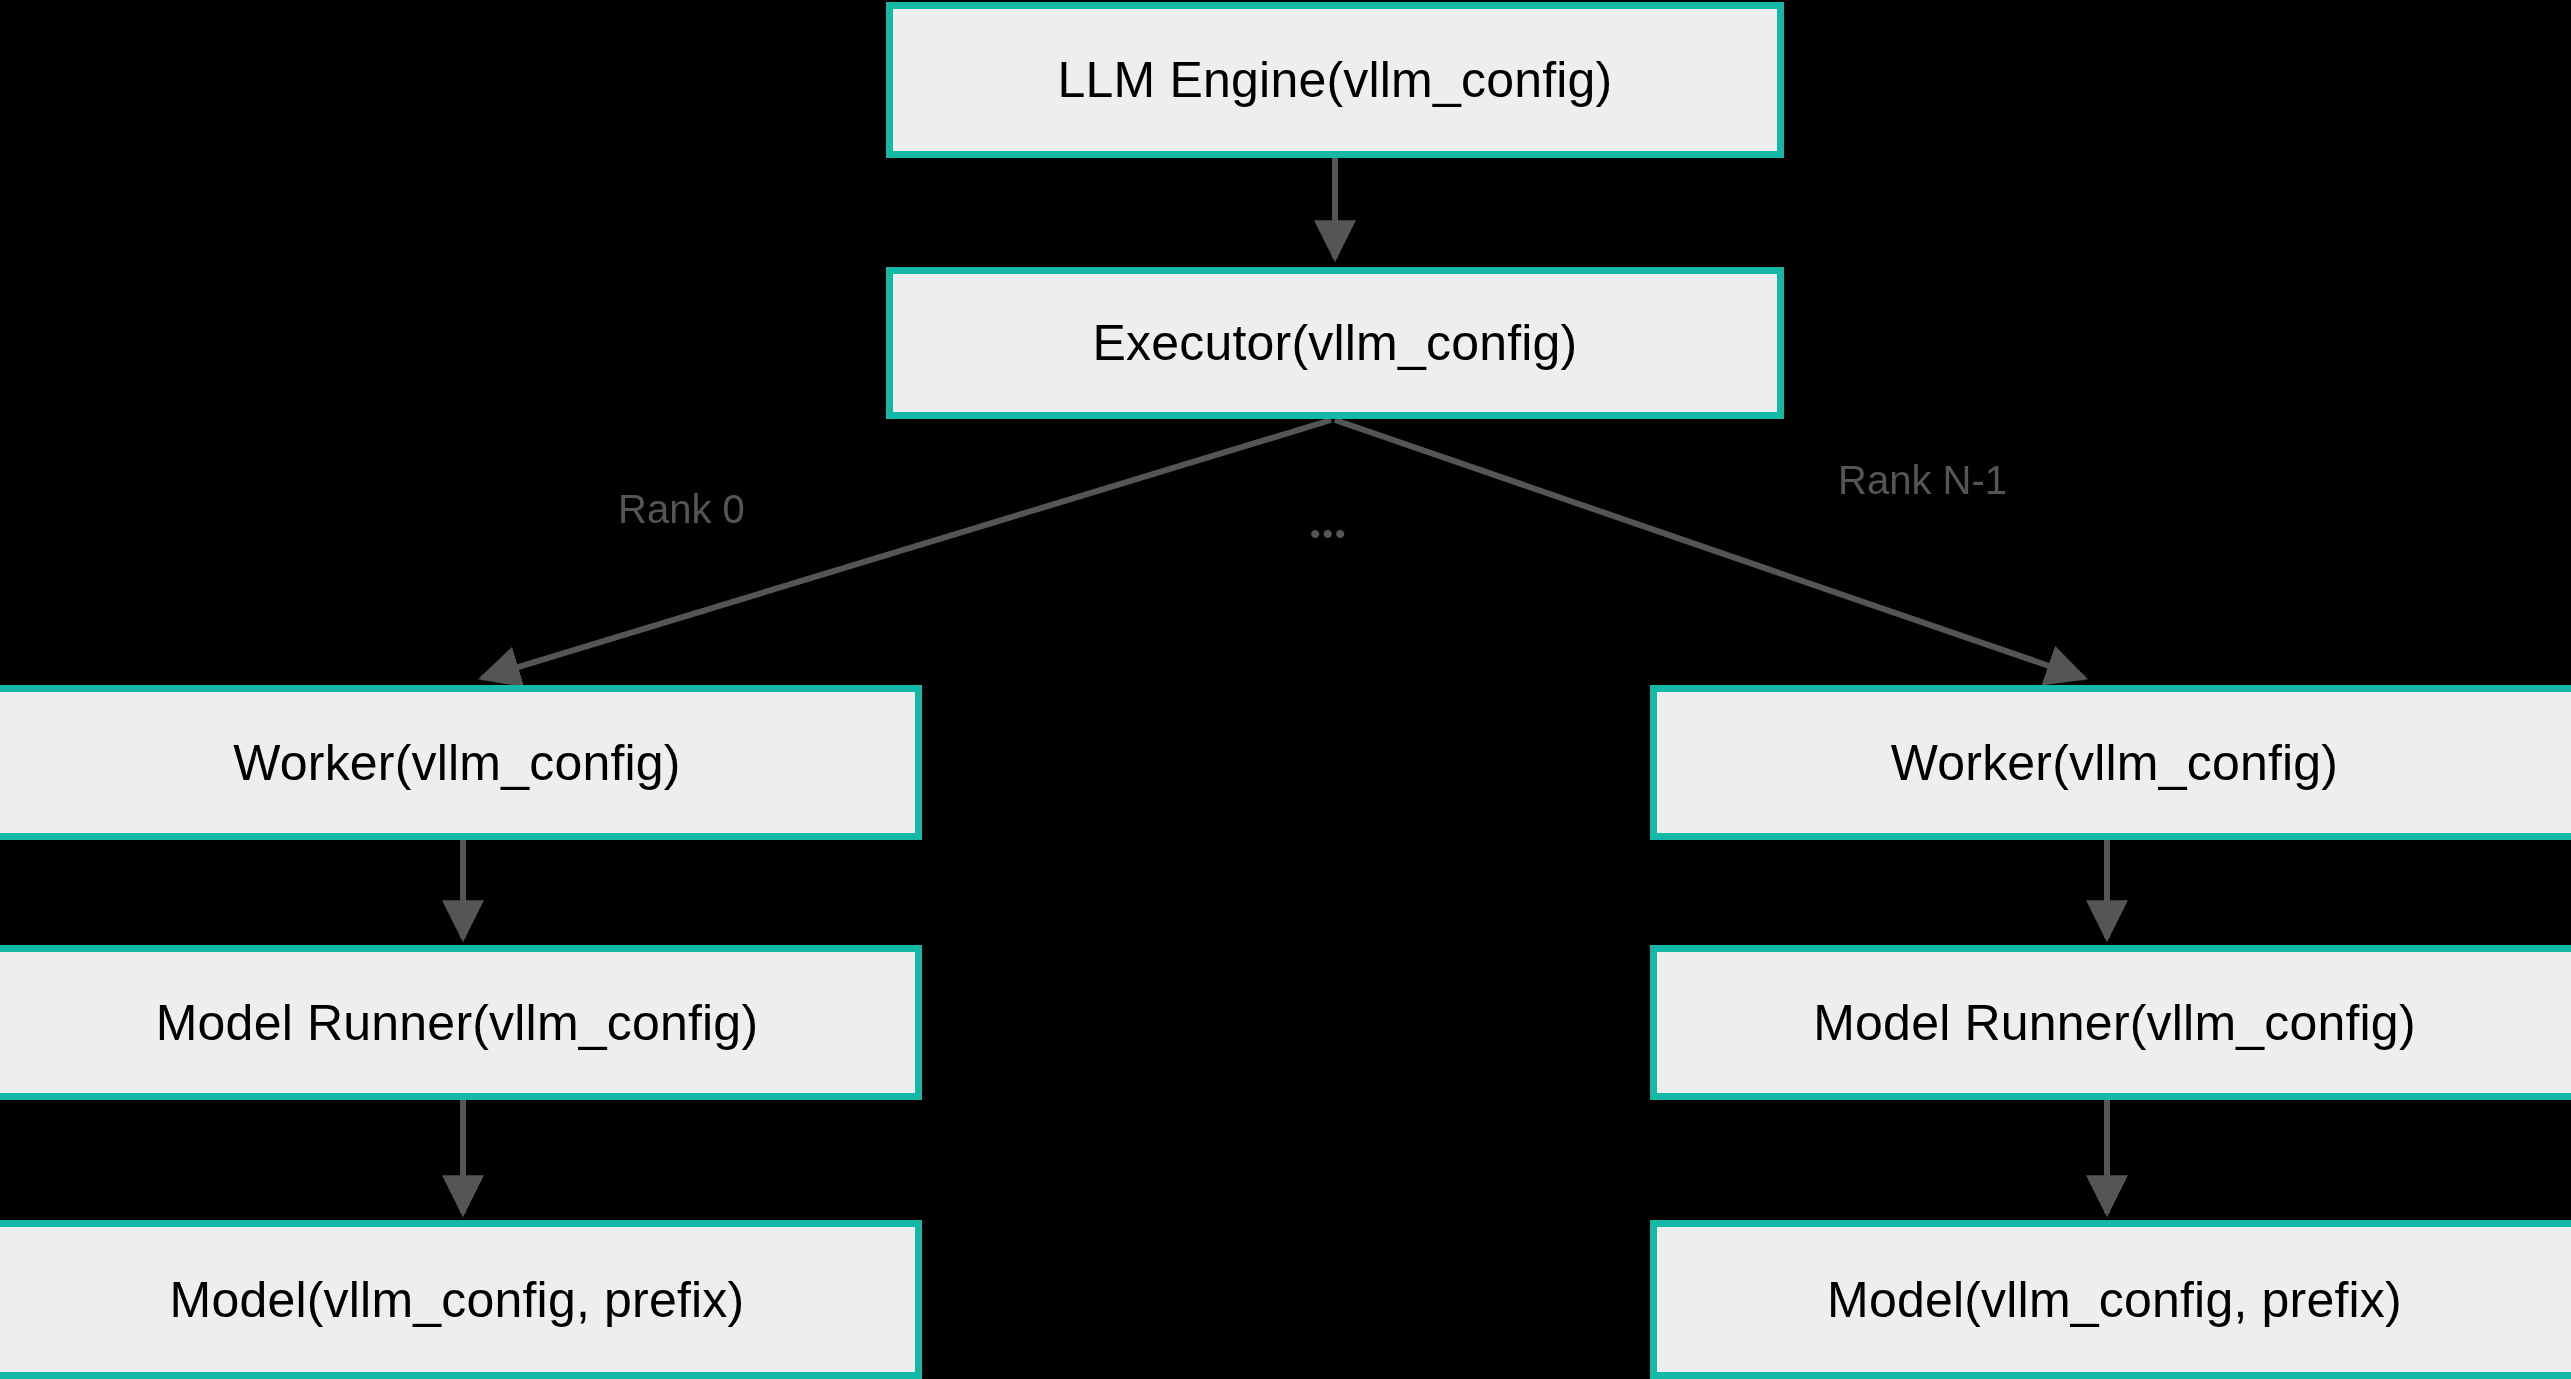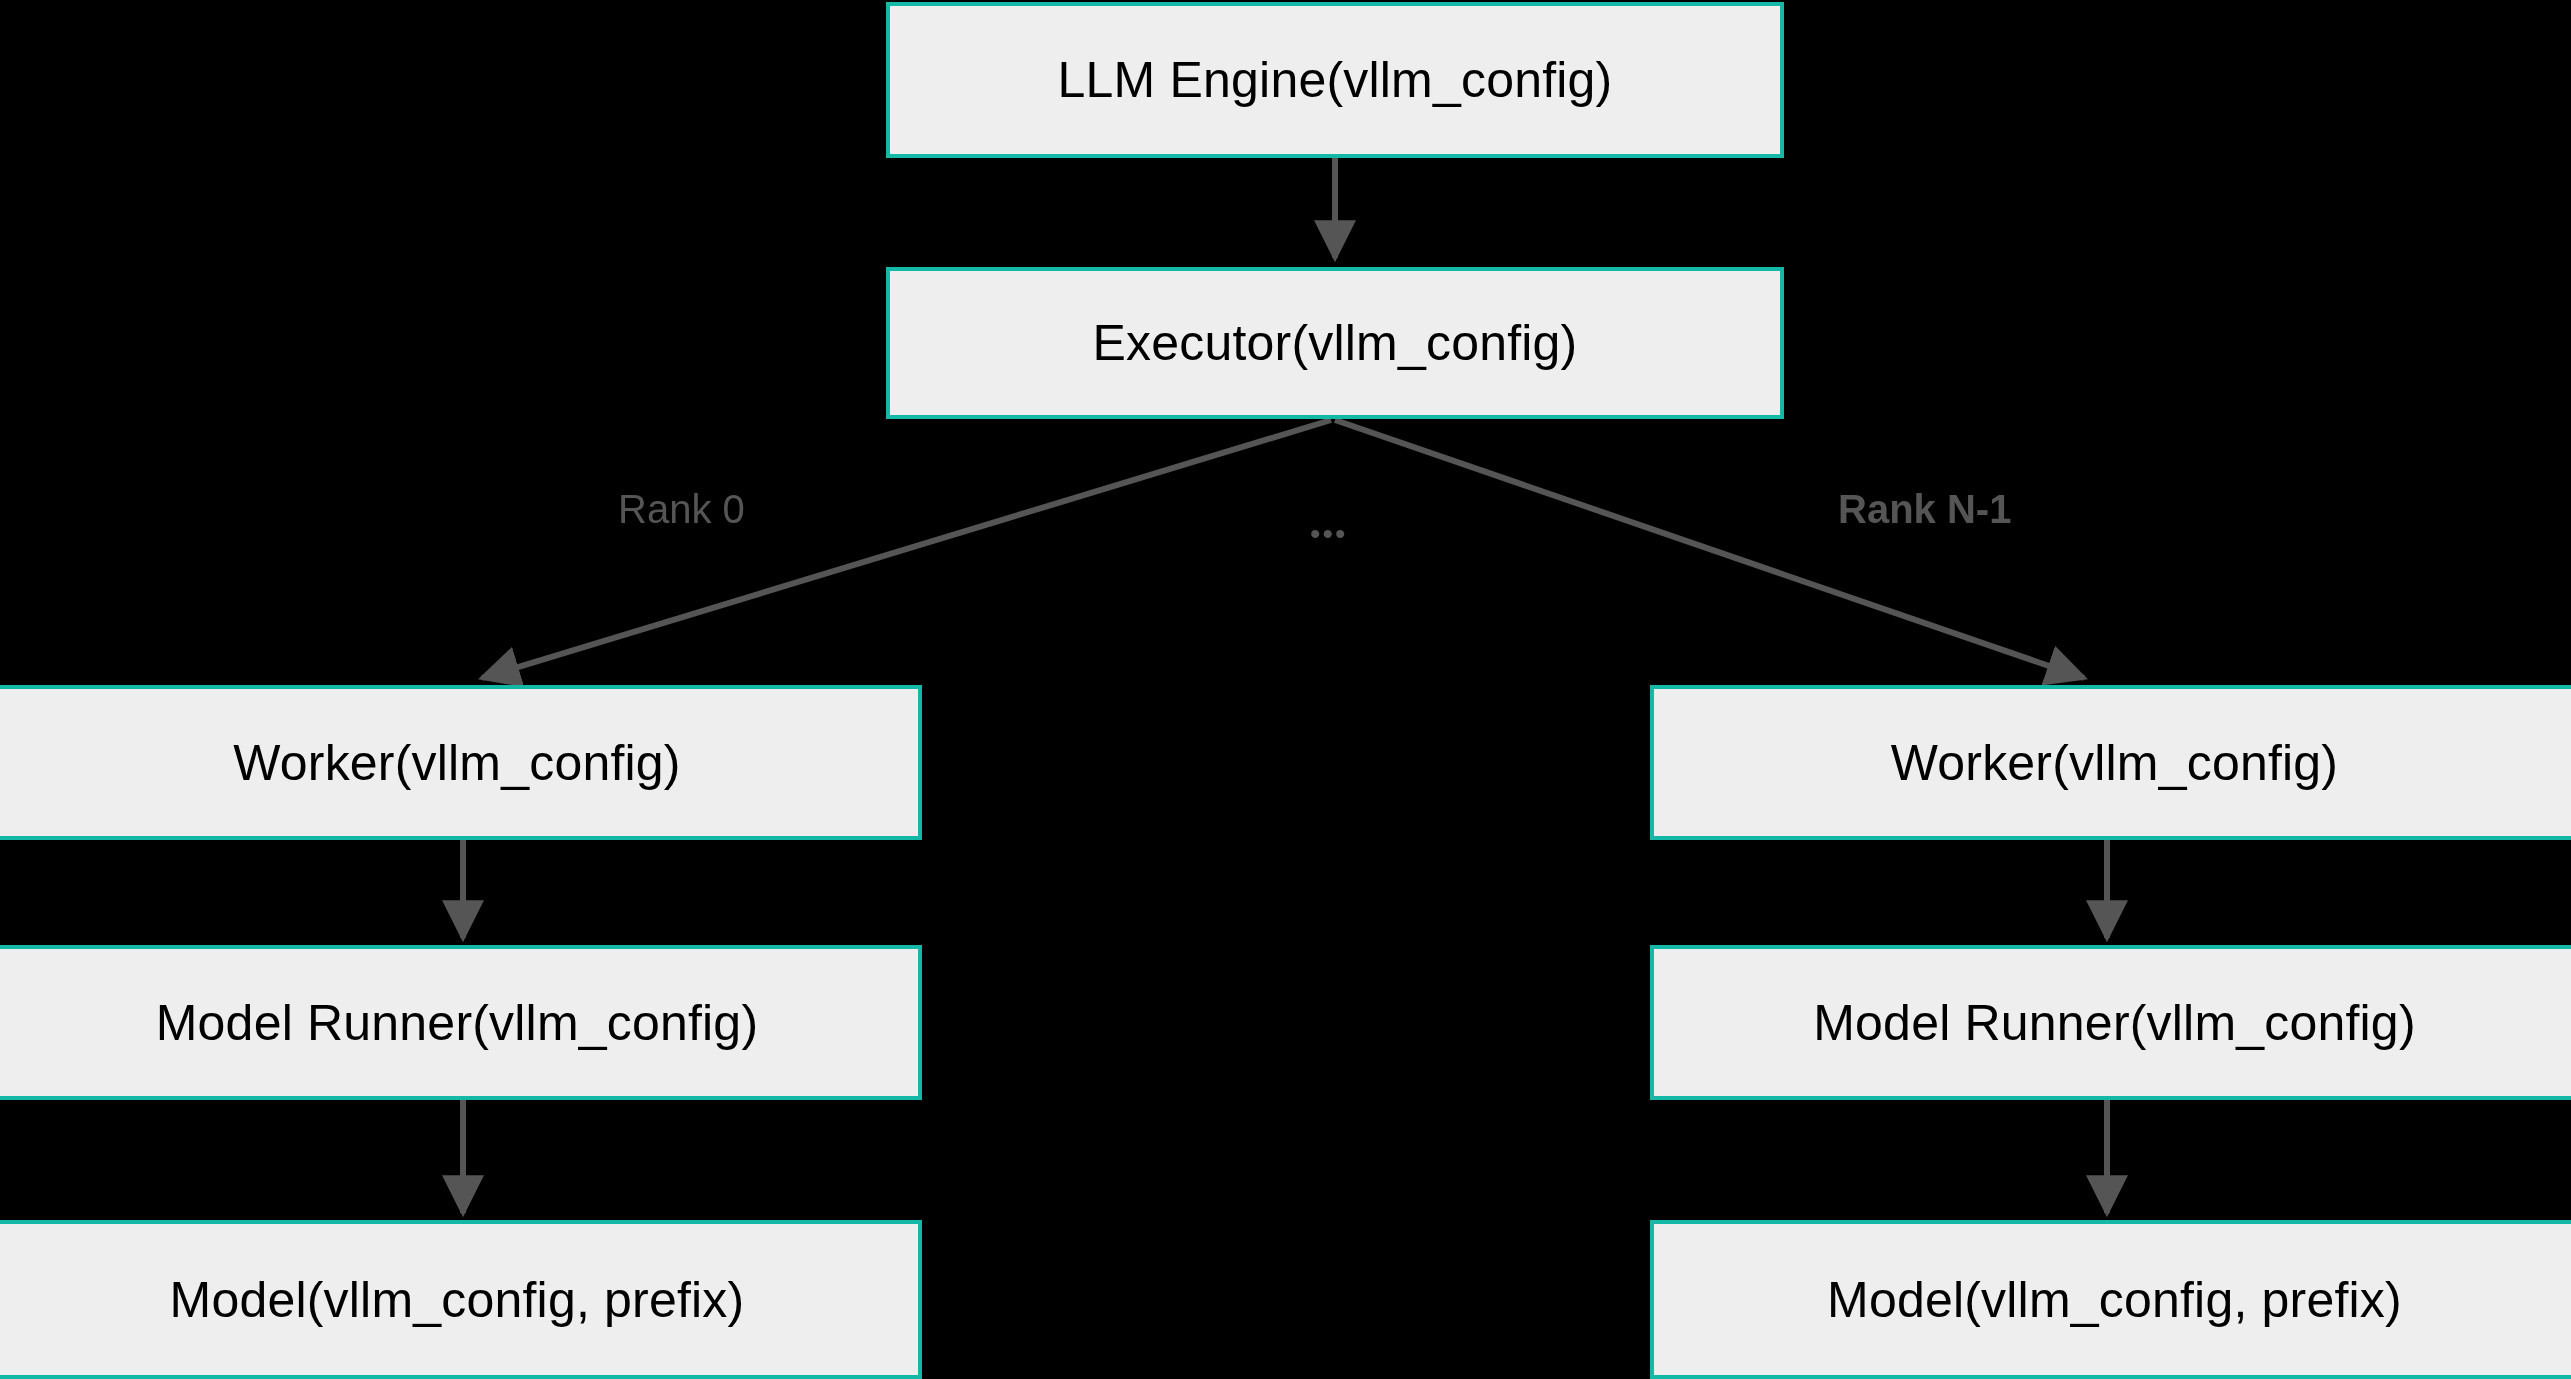--- a/index.html
+++ b/index.html
@@ -23,21 +23,21 @@
     left: 0;
     top: 0;
     width: 2571px;
     height: 1379px;
     pointer-events: none;
   }
   .node {
     position: absolute;
     box-sizing: border-box;
     background: #eeeeee;
-    border: 4px solid #14b8a6;
+    border: 7px solid #14b8a6;
     display: flex;
     align-items: center;
     justify-content: center;
     color: #000000;
     font-size: 50px;
     font-weight: 400;
     letter-spacing: 0.2px;
     white-space: nowrap;
   }
   .edge-label {
@@ -61,21 +61,21 @@
   #node-executor        { left: 886px;  top: 267px;  width: 898px;  height: 152px; }
   #node-worker-rank0    { left: -8px;   top: 685px;  width: 930px;  height: 155px; }
   #node-runner-rank0    { left: -8px;   top: 945px;  width: 930px;  height: 155px; }
   #node-model-rank0     { left: -8px;   top: 1220px; width: 930px;  height: 159px; }
   #node-worker-rankn    { left: 1650px; top: 685px;  width: 929px;  height: 155px; }
   #node-runner-rankn    { left: 1650px; top: 945px;  width: 929px;  height: 155px; }
   #node-model-rankn     { left: 1650px; top: 1220px; width: 929px;  height: 159px; }
 
   
   #label-rank-0   { left: 618px;  top: 487px; }
-  #label-rank-n   { left: 1838px; top: 487px; font-weight: bold; }
+  #label-rank-n   { left: 1838px; top: 458px; }
   #label-ellipsis { left: 1310px; top: 519px; }
 </style>
 </head>
 <body>
 
 <div id="stage">
 
   <svg id="edges" viewBox="0 0 2571 1379" width="2571" height="1379" xmlns="http://www.w3.org/2000/svg">
     <defs>
       <marker id="arrowhead" viewBox="0 0 10 10" refX="9" refY="5" markerWidth="7" markerHeight="7" orient="auto-start-reverse" markerUnits="strokeWidth">

